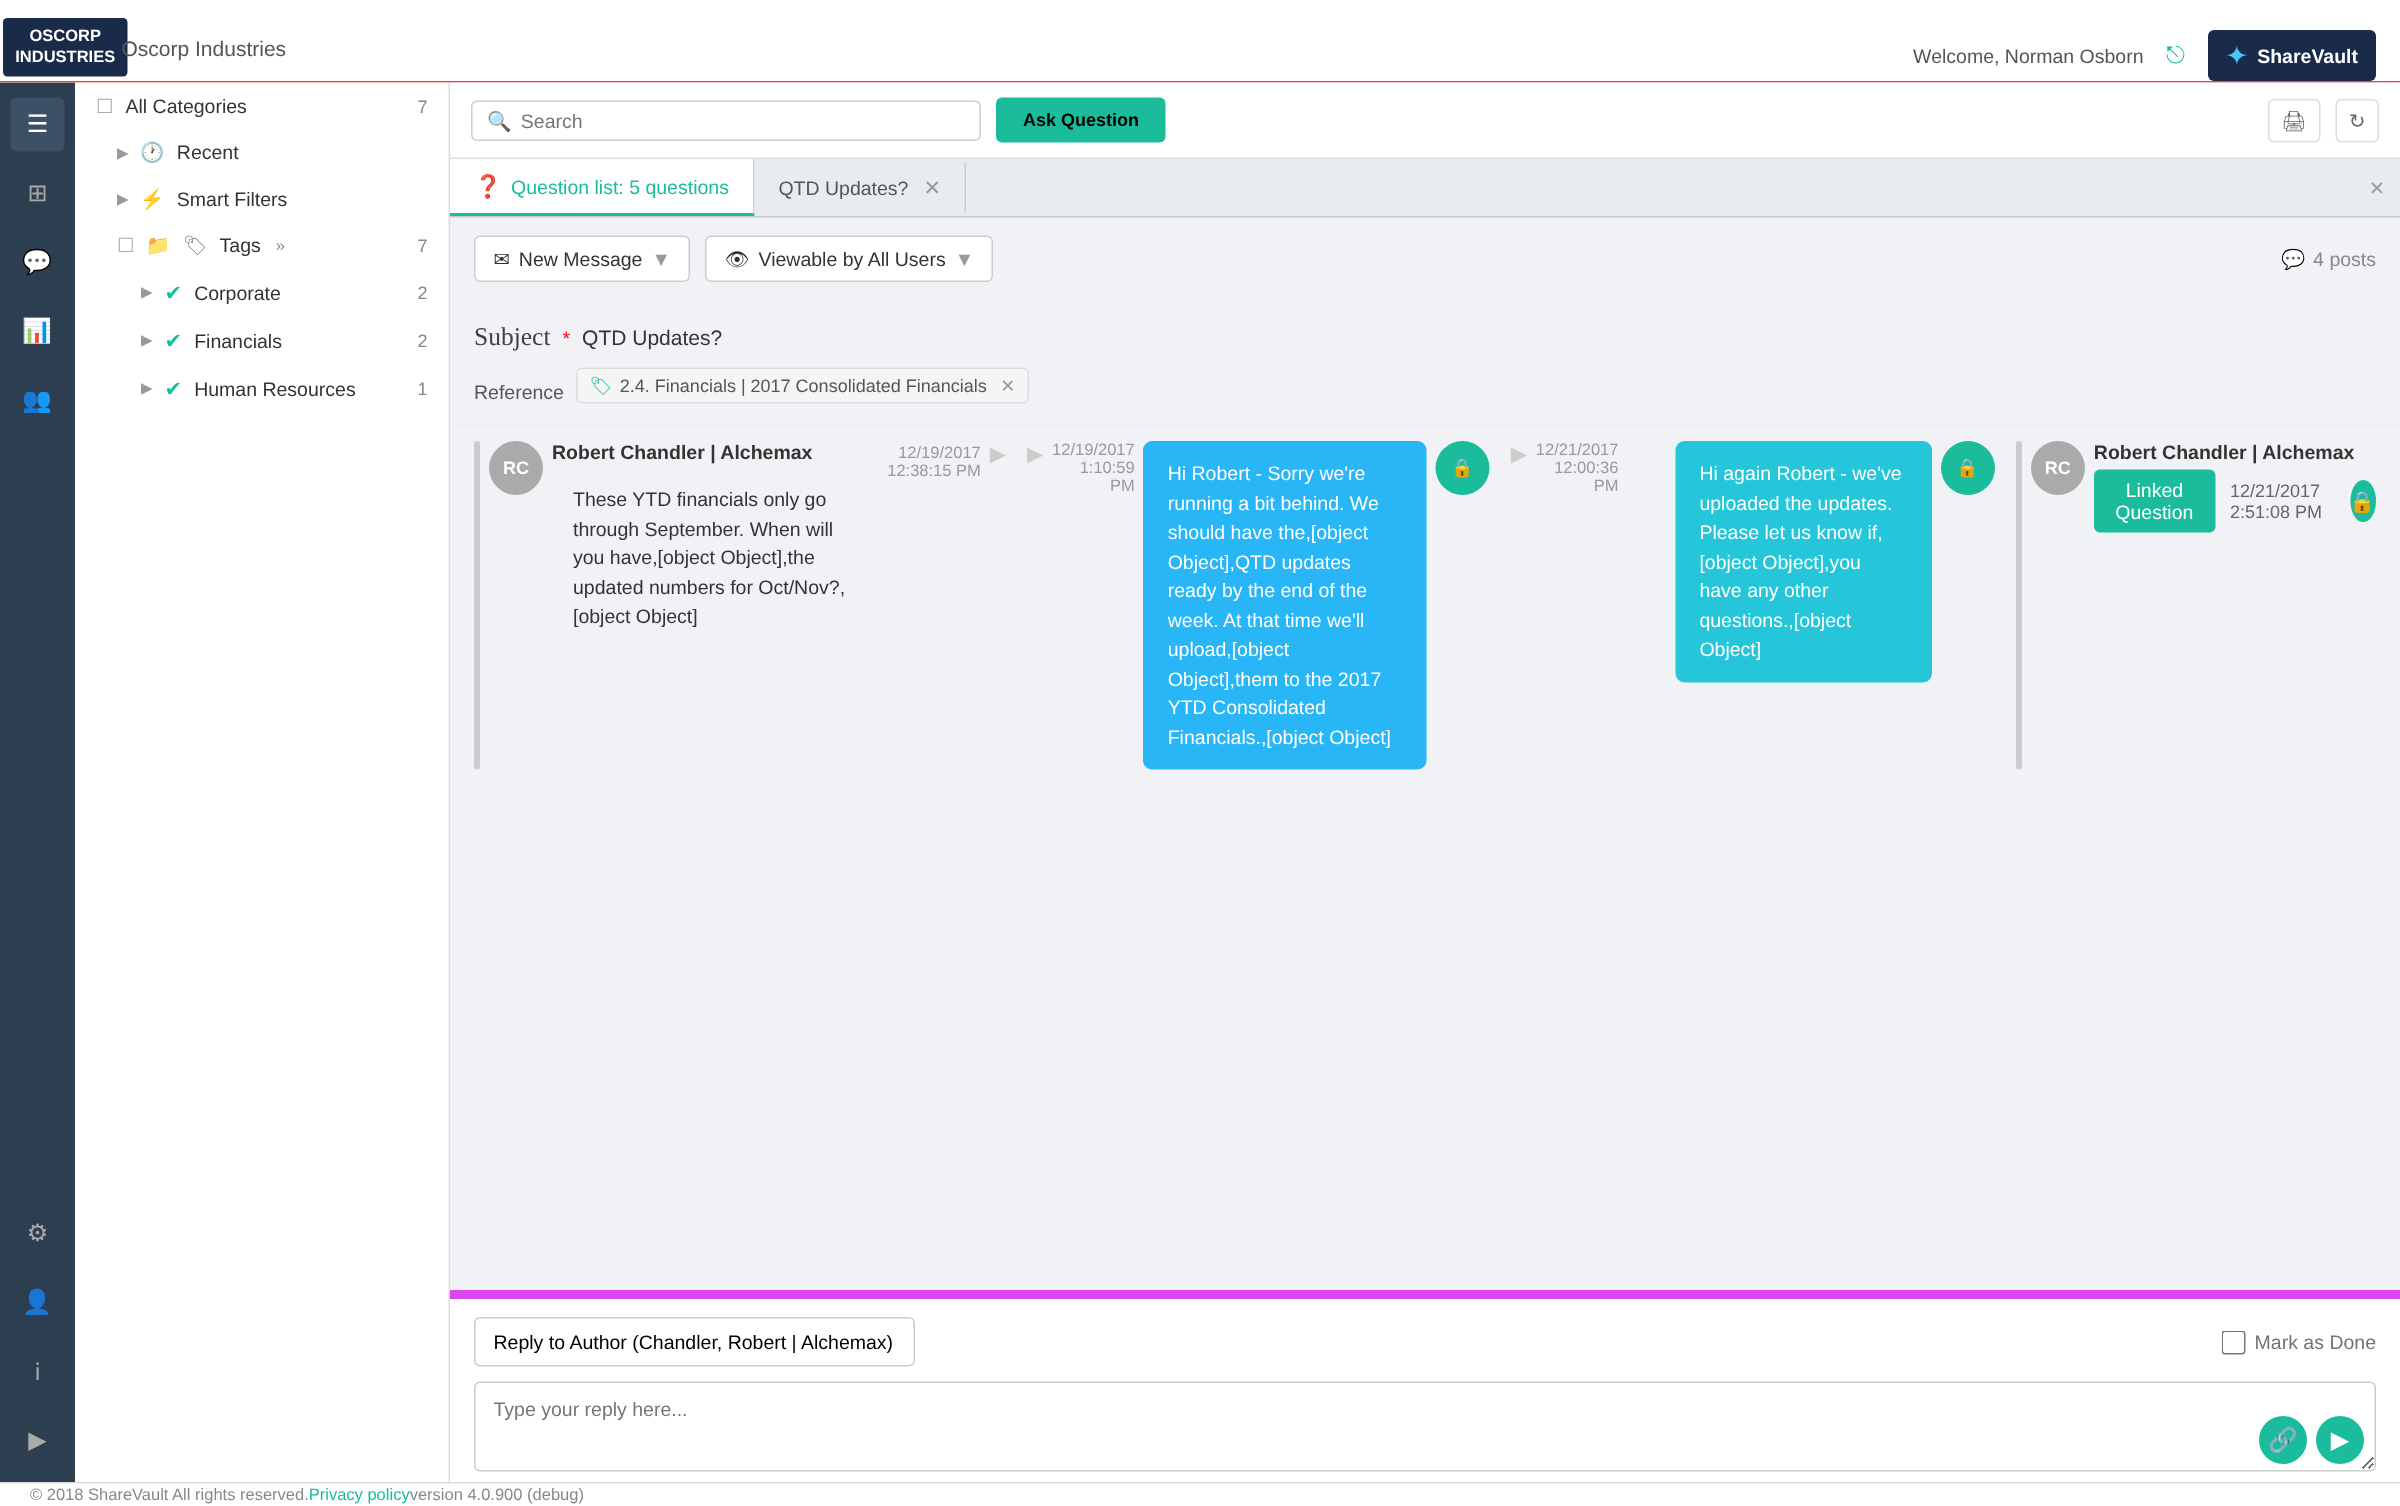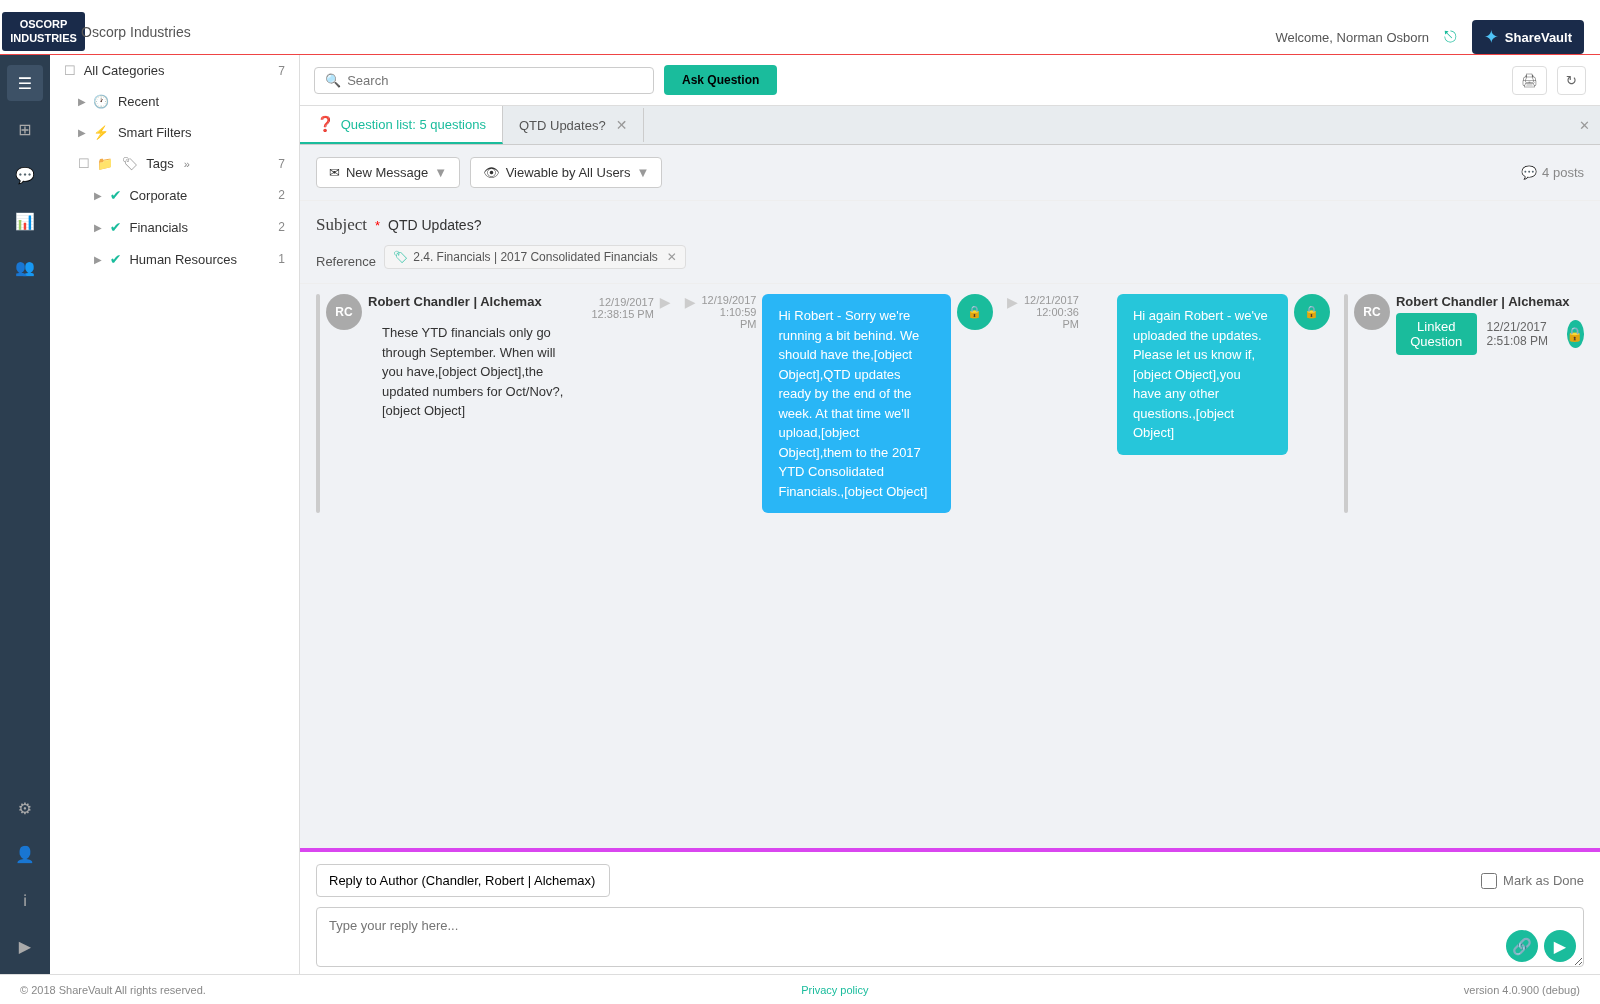--- a/index.html
+++ b/index.html
@@ -5,21 +5,21 @@
     * { box-sizing: border-box; margin: 0; padding: 0; }
     body { font-family: 'Segoe UI', Arial, sans-serif; font-size: 13px; background: #f0f2f5; color: #333; height: 1004px; overflow: hidden; }
 
     
     .app-wrapper { display: flex; flex-direction: column; height: 1004px; }
     .top-bar { display: flex; align-items: flex-end; background: #fff; height: 55px; padding: 0 16px; border-bottom: 1px solid #ef4444; flex-shrink: 0; }
     .main-content { display: flex; flex: 1; overflow: hidden; }
     .far-left-nav { width: 50px; background: #2c3e50; display: flex; flex-direction: column; align-items: center; padding-top: 10px; gap: 10px; flex-shrink: 0; }
     .sidebar { width: 250px; background: #fff; border-right: 1px solid #ddd; display: flex; flex-direction: column; flex-shrink: 0; overflow-y: auto; }
     .content-area { flex: 1; display: flex; flex-direction: column; overflow: hidden; background: #f0f2f5; }
-    .footer { background: #fff; border-top: 1px solid #ddd; height: 30px; display: flex; align-items: center; justify-content: space-between; padding: 0 20px; font-size: 11px; color: #888; flex-shrink: 0; }
+    .footer { background: #fff; border-top: 1px solid #ddd; height: 16px; display: flex; align-items: center; padding: 0 20px; font-size: 11px; color: #888; flex-shrink: 0; }
 
     
     .logo-area { display: flex; align-items: center; gap: 10px; margin-right: 20px; }
     .logo-box { width: 55px; height: 45px; display: flex; align-items: center; justify-content: center; }
     .company-name { font-size: 14px; color: #555; font-weight: 500; }
     .top-right { margin-left: auto; display: flex; align-items: center; gap: 15px; margin-top: 48px; }
     .welcome-text { font-size: 13px; color: #555; }
     .logout-icon { color: #1abc9c; cursor: pointer; font-size: 16px; }
     .sharevault-logo { display: flex; align-items: center; gap: 6px; background: #1a2b4a; padding: 6px 12px; border-radius: 4px; }
     .sharevault-logo-text { color: #fff; font-size: 13px; font-weight: bold; }
@@ -79,21 +79,21 @@
     .message-bubble { background: #f0f2f5; border-radius: 6px; padding: 10px 14px; font-size: 13px; color: #333; line-height: 1.5; flex: 1; }
     .message-timestamp { font-size: 11px; color: #999; white-space: nowrap; padding-top: 2px; }
     .message-blue-bubble { background: #29b6f6; color: #fff; border-radius: 6px; padding: 12px 16px; font-size: 13px; line-height: 1.5; max-width: 700px; }
     .message-green-bubble { background: #26c6da; color: #fff; border-radius: 6px; padding: 12px 16px; font-size: 13px; line-height: 1.5; max-width: 700px; margin-left: 32px; }
     .linked-question-row { display: flex; align-items: center; gap: 10px; }
     .linked-question-btn { background: #1abc9c; color: #fff; border: none; border-radius: 4px; padding: 6px 14px; font-size: 13px; cursor: pointer; font-weight: 500; }
     .linked-question-time { font-size: 12px; color: #666; }
     .lock-circle { width: 28px; height: 28px; border-radius: 50%; background: #1abc9c; display: flex; align-items: center; justify-content: center; color: #fff; font-size: 14px; }
 
     
-    .reply-area { border-top: 4px solid #d946ef; padding: 12px 16px; background: #fff; flex-shrink: 0; }
+    .reply-area { border-top: 6px solid #d946ef; padding: 12px 16px; background: #fff; flex-shrink: 0; }
     .reply-to-row { display: flex; align-items: center; margin-bottom: 10px; }
     .reply-to-select { flex: 1; border: 1px solid #ccc; border-radius: 4px; padding: 8px 12px; font-size: 13px; appearance: none; background: #fff; cursor: pointer; }
     .mark-done-row { display: flex; align-items: center; gap: 6px; margin-left: 12px; }
     .mark-done-check { width: 16px; height: 16px; border: 1px solid #ccc; cursor: pointer; }
     .mark-done-label { font-size: 13px; color: #737373; }
     .reply-text-area { width: 100%; border: 1px solid #ccc; border-radius: 4px; padding: 10px 50px 10px 12px; font-size: 13px; resize: vertical; min-height: 60px; font-family: inherit; color: #999; }
     .reply-actions { position: relative; display: flex; justify-content: flex-end; margin-top: -40px; gap: 6px; padding-right: 8px; }
     .attach-btn { background: #1abc9c; color: #fff; border: none; border-radius: 50%; width: 32px; height: 32px; display: flex; align-items: center; justify-content: center; cursor: pointer; font-size: 16px; }
     .send-btn { background: #1abc9c; color: #fff; border: none; border-radius: 50%; width: 32px; height: 32px; display: flex; align-items: center; justify-content: center; cursor: pointer; font-size: 16px; }
 

